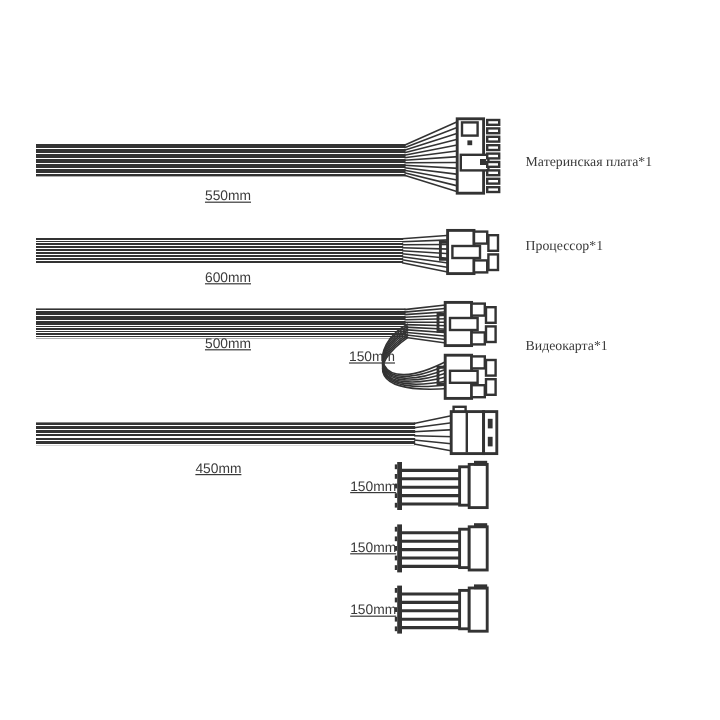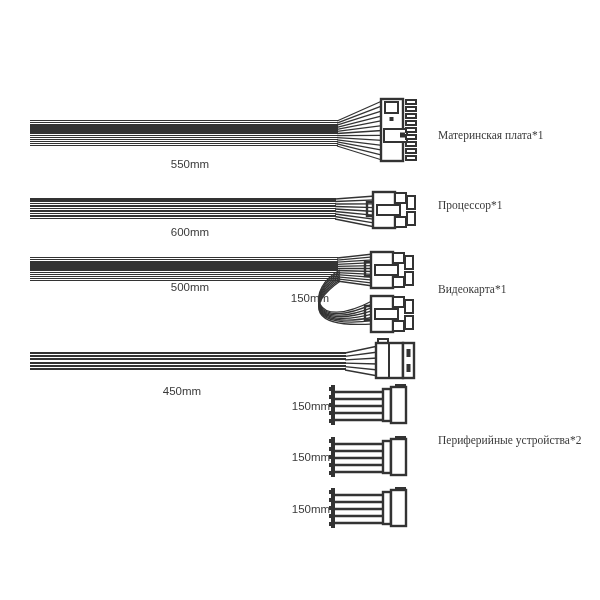--- a/index.html
+++ b/index.html
@@ -2,21 +2,21 @@
 <html><head>
 <meta charset="utf-8">
 <style>
   html,body{margin:0;padding:0;}
   #stage{
     position:relative;width:600px;height:600px;background:#ffffff;
     font-family:"Liberation Sans", sans-serif;overflow:hidden;
   }
   .len-label{
     position:absolute;width:60px;text-align:center;
-    font-size:11.5px;color:#3a3a3a;line-height:14px;white-space:nowrap;
+    font-size:11.5px;color:#3a3a3a;line-height:14px;white-space:nowrap;text-decoration:underline;
   }
   .part-label{
     position:absolute;left:438px;font-size:11.5px;color:#3a3a3a;
     line-height:14px;white-space:nowrap;font-family:Liberation Serif, serif;
   }
   .ribbon{position:absolute;}
   #ribbon-motherboard{left:30px;top:120px;width:308px;height:27px;
     background:repeating-linear-gradient(to bottom,#333 0 1.35px,#fff 1.35px 2.08px);}
   #ribbon-cpu{left:30px;top:198px;width:306px;height:22px;
     background:repeating-linear-gradient(to bottom,#333 0 1.6px,#fff 1.6px 2.45px);}
@@ -165,14 +165,13 @@
   <div class="len-label" style="left:160px;top:280px">500mm</div>
   <div class="len-label" style="left:280px;top:291px">150mm</div>
   <div class="len-label" style="left:152px;top:384px">450mm</div>
   <div class="len-label" style="left:281px;top:399px">150mm</div>
   <div class="len-label" style="left:281px;top:450px">150mm</div>
   <div class="len-label" style="left:281px;top:502px">150mm</div>
 
   <div class="part-label" style="top:128px">Материнская плата*1</div>
   <div class="part-label" style="top:198px">Процессор*1</div>
   <div class="part-label" style="top:282px">Видеокарта*1</div>
-  <div class="part-label" style="top:433px">Периферийные устройства*2</div>
 </div>
 
 </body></html>

